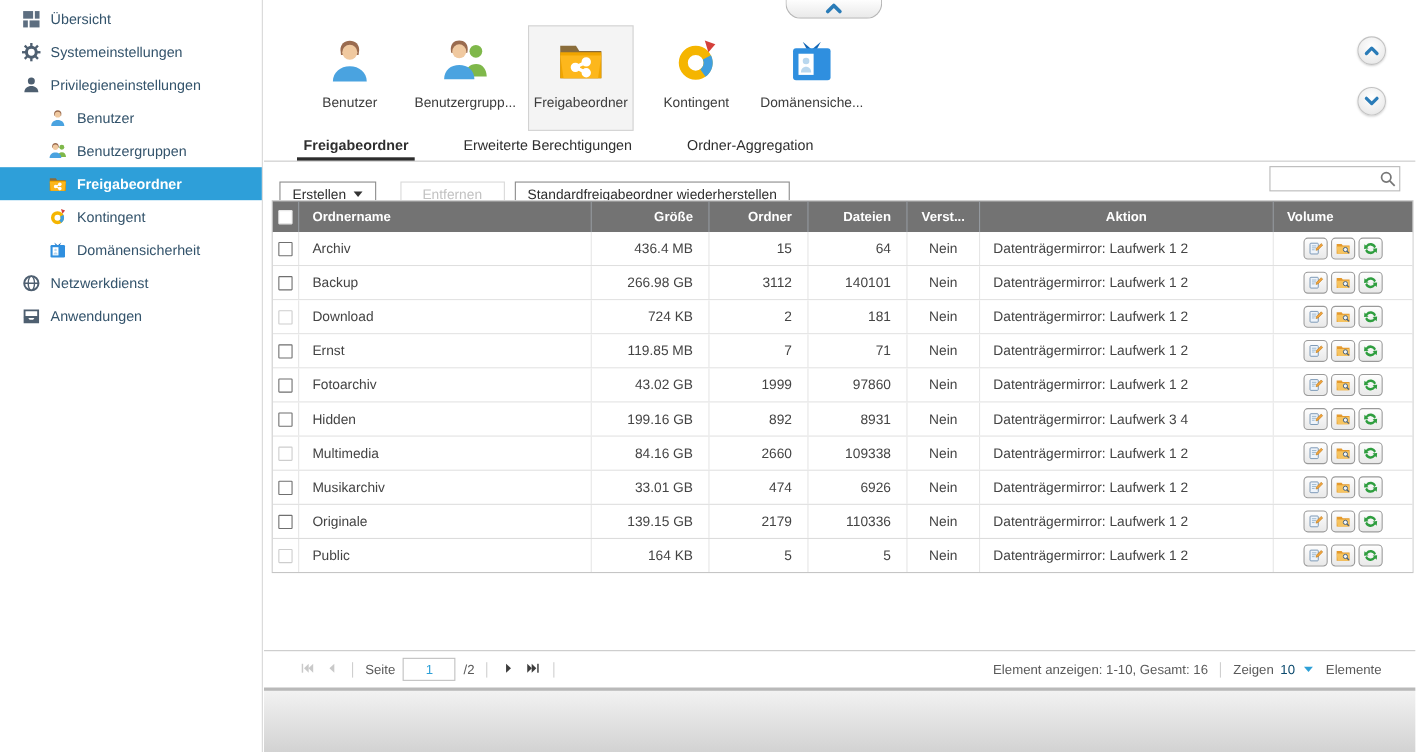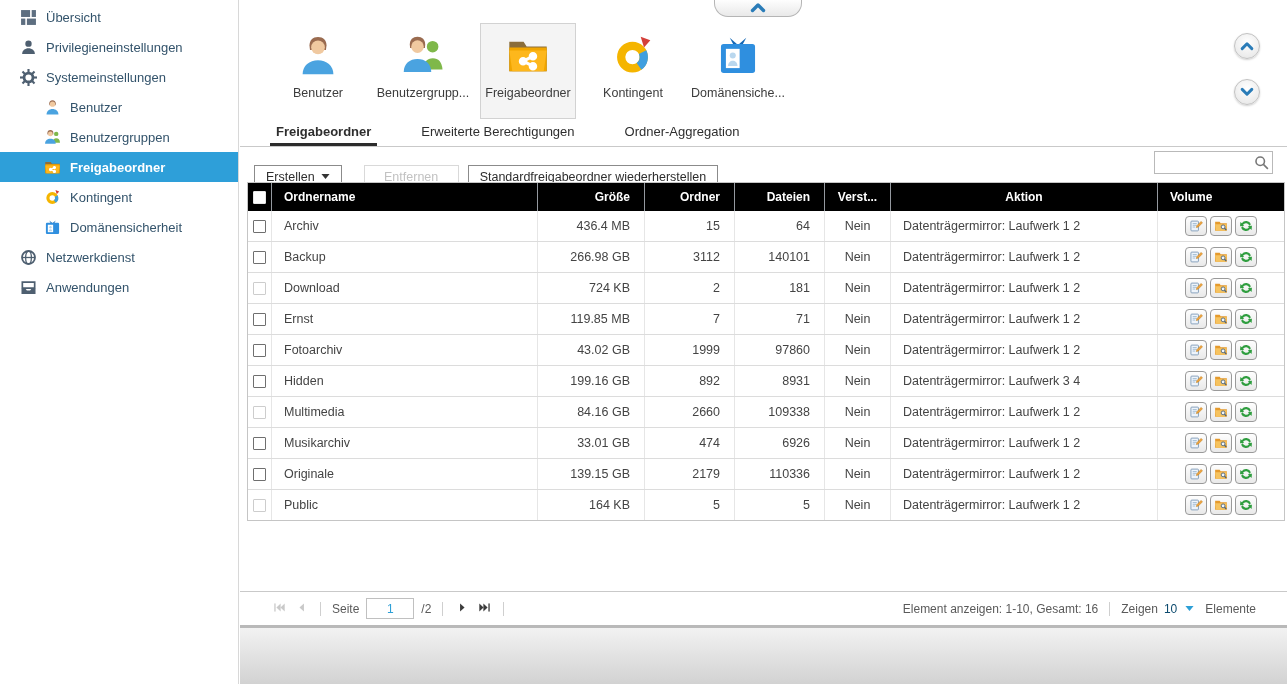--- a/index.html
+++ b/index.html
@@ -45,21 +45,21 @@
   .caret{width:9px;height:7px;color:#333;display:flex;}
   .caret svg{width:100%;height:100%;}
   .search-wrap{position:absolute;right:0;top:0;width:119px;height:23px;}
   .search-input{width:100%;height:100%;box-sizing:border-box;border:1px solid #b9b9b9;padding:0 22px 0 6px;font-size:12px;font-family:inherit;outline:none;}
   .search-icon-btn{position:absolute;right:3px;top:3px;width:17px;height:17px;cursor:pointer;background:none;border:none;padding:0;display:flex;}
   .search-icon-btn svg{width:100%;height:100%;}
 
   
   .table{position:absolute;left:7px;right:2px;top:182px;border:1px solid #c5c5c5;background:#fff;}
   .thead,.trow{display:grid;grid-template-columns:23px 266px 107px 90px 90px 66px 267px 1fr;}
-  .thead{background:#000000;height:28px;}
+  .thead{background:#737373;height:28px;}
   .th{display:flex;align-items:center;color:#fff;font-weight:700;font-size:12px;border-left:1px solid #94999f;box-sizing:border-box;overflow:hidden;white-space:nowrap;}
   .th:first-child{border-left:none;justify-content:center;}
   .th.l{padding-left:12px;}.th.r{justify-content:flex-end;padding-right:14px;}.th.c{justify-content:center;}
   .trow{height:30px;border-bottom:1px solid #dcdcdc;background:#fff;cursor:pointer;}
   .trow:last-child{border-bottom:none;}
   .td{display:flex;align-items:center;font-size:12.5px;color:#444;border-left:1px solid #e6e6e6;box-sizing:border-box;overflow:hidden;white-space:nowrap;}
   .td:first-child{border-left:none;justify-content:center;}
   .td.l{padding-left:12px;}.td.r{justify-content:flex-end;padding-right:14px;}.td.c{justify-content:center;}
   .cb{width:13px;height:13px;border:1px solid #6f6f6f;background:#fff;border-radius:1px;box-sizing:border-box;}
   .cb.disabled{border-color:#cdcdcd;}
@@ -98,46 +98,46 @@
               <rect x="11" y="1" width="4" height="6.5"></rect>
               <rect x="1" y="9" width="4" height="6"></rect>
               <rect x="6.5" y="9" width="8.5" height="6"></rect>
             </g>
           </svg>
         </span>
         <span>Übersicht</span>
       </div>
       <div class="side-item">
         <span class="side-icon">
-          <svg viewBox="0 0 16 16" fill="#4e5f70">
-            <circle cx="8" cy="4.4" r="3"></circle>
-            <path d="M2 14c0-3.3 2.7-5.4 6-5.4s6 2.1 6 5.4z"></path>
-          </svg>
-        </span>
-        <span>Privilegieneinstellungen</span>
-      </div>
-      <div class="side-item">
-        <span class="side-icon">
           <svg viewBox="0 0 16 16">
             <g fill="#4e5f70">
               <circle cx="8" cy="8" r="4.2" fill="none" stroke="#4e5f70" stroke-width="2.6"></circle>
               <rect x="7" y="0" width="2" height="3.2"></rect>
               <rect x="7" y="12.8" width="2" height="3.2"></rect>
               <rect x="0" y="7" width="3.2" height="2"></rect>
               <rect x="12.8" y="7" width="3.2" height="2"></rect>
               <g transform="rotate(45 8 8)">
                 <rect x="7" y="0" width="2" height="3.2"></rect>
                 <rect x="7" y="12.8" width="2" height="3.2"></rect>
                 <rect x="0" y="7" width="3.2" height="2"></rect>
                 <rect x="12.8" y="7" width="3.2" height="2"></rect>
               </g>
             </g>
           </svg>
         </span>
         <span>Systemeinstellungen</span>
+      </div>
+      <div class="side-item">
+        <span class="side-icon">
+          <svg viewBox="0 0 16 16" fill="#4e5f70">
+            <circle cx="8" cy="4.4" r="3"></circle>
+            <path d="M2 14c0-3.3 2.7-5.4 6-5.4s6 2.1 6 5.4z"></path>
+          </svg>
+        </span>
+        <span>Privilegieneinstellungen</span>
       </div>
       <div class="side-item child">
         <span class="side-icon">
           <svg viewBox="0 0 16 16">
             <path d="M8 1.1c1.9 0 3.1 1.2 3.1 3.1l-.2 1.6H5.1l-.2-1.6C4.9 2.3 6.1 1.1 8 1.1z" fill="#9a6b4f"></path>
             <circle cx="8" cy="4.9" r="2.5" fill="#f0c9a0"></circle>
             <path d="M2.4 14.6c0-3.1 2.5-5.1 5.6-5.1s5.6 2 5.6 5.1z" fill="#4aa3e0"></path>
           </svg>
         </span>
         <span>Benutzer</span>

